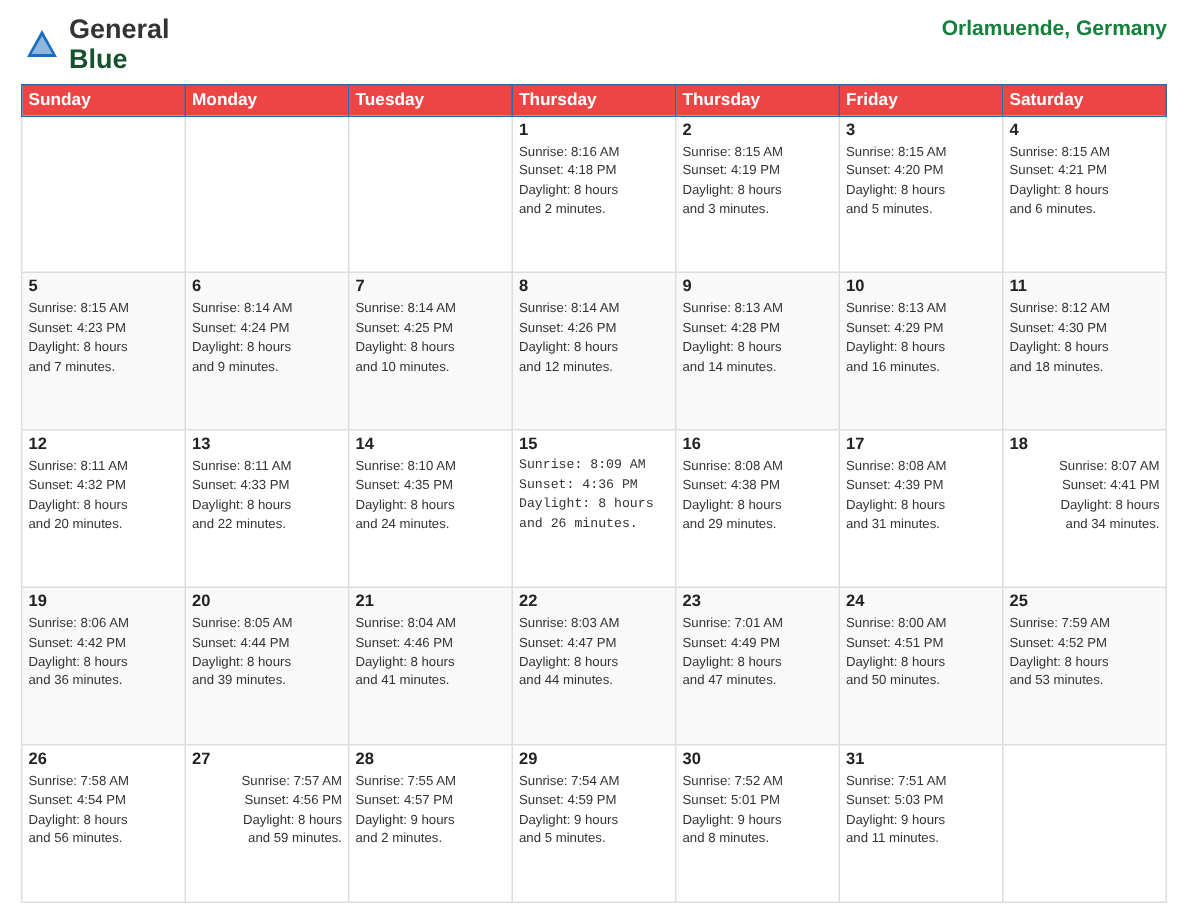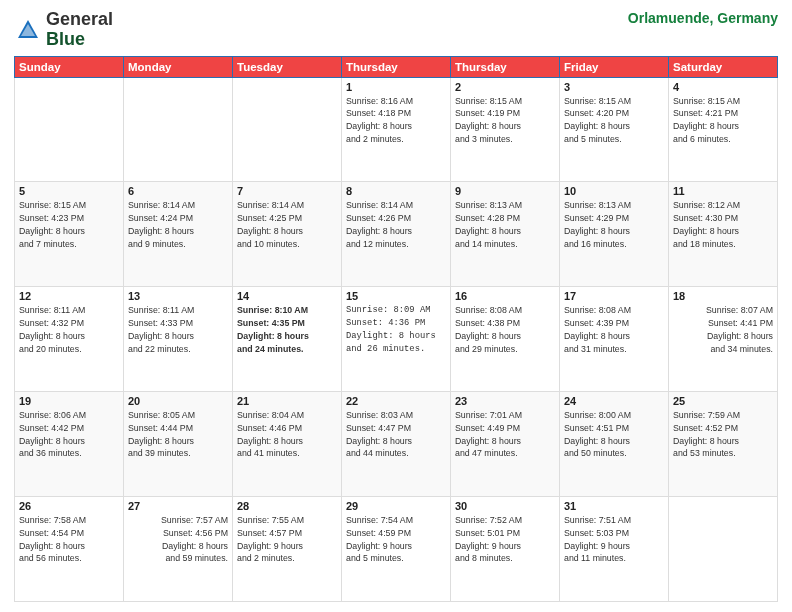--- a/index.html
+++ b/index.html
@@ -222,21 +222,21 @@
           </td>
           <td>
             <span class="day-num">13</span>
             <div class="day-info" style="white-space: pre-line;">Sunrise: 8:11 AM
 Sunset: 4:33 PM
 Daylight: 8 hours
 and 22 minutes.</div>
           </td>
           <td>
             <span class="day-num">14</span>
-            <div class="day-info" style="white-space: pre-line; font-weight: bold;">Sunrise: 8:10 AM
+            <div class="day-info" style="white-space: pre-line;">Sunrise: 8:10 AM
 Sunset: 4:35 PM
 Daylight: 8 hours
 and 24 minutes.</div>
           </td>
           <td>
             <span class="day-num">15</span>
             <div class="day-info" style="white-space: pre-line; font-family: Liberation Mono, monospace;">Sunrise: 8:09 AM
 Sunset: 4:36 PM
 Daylight: 8 hours
 and 26 minutes.</div>

